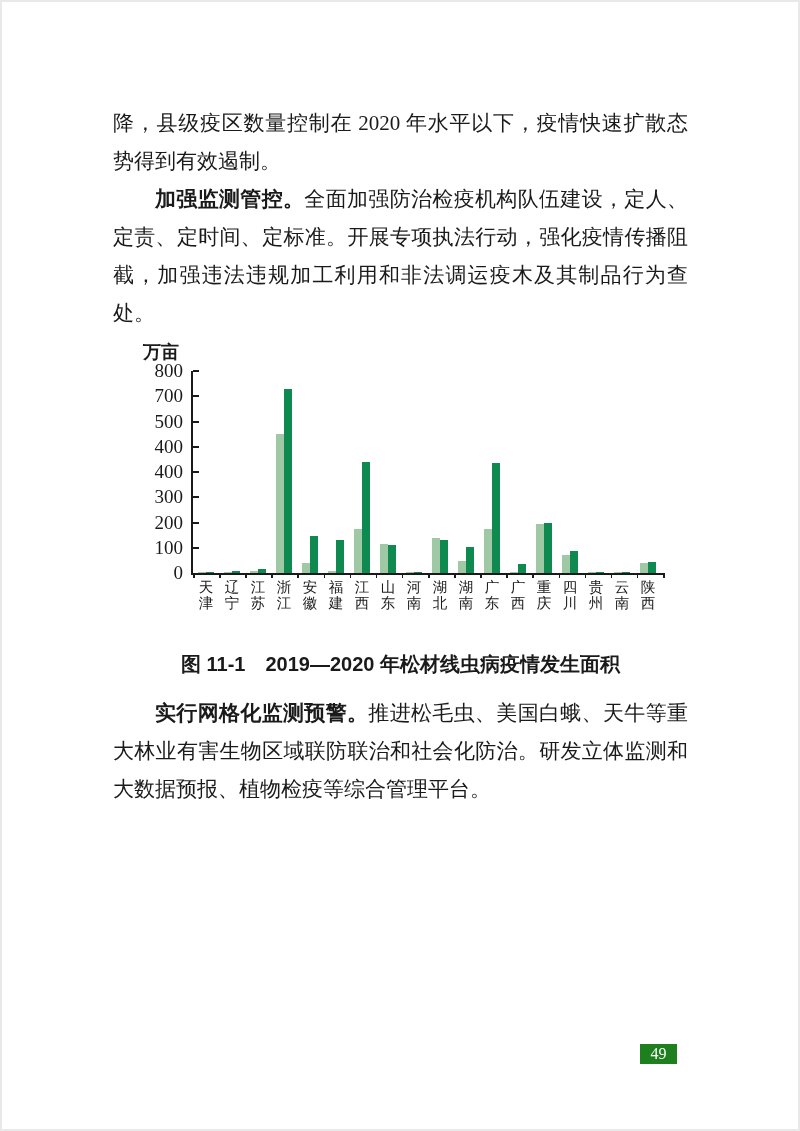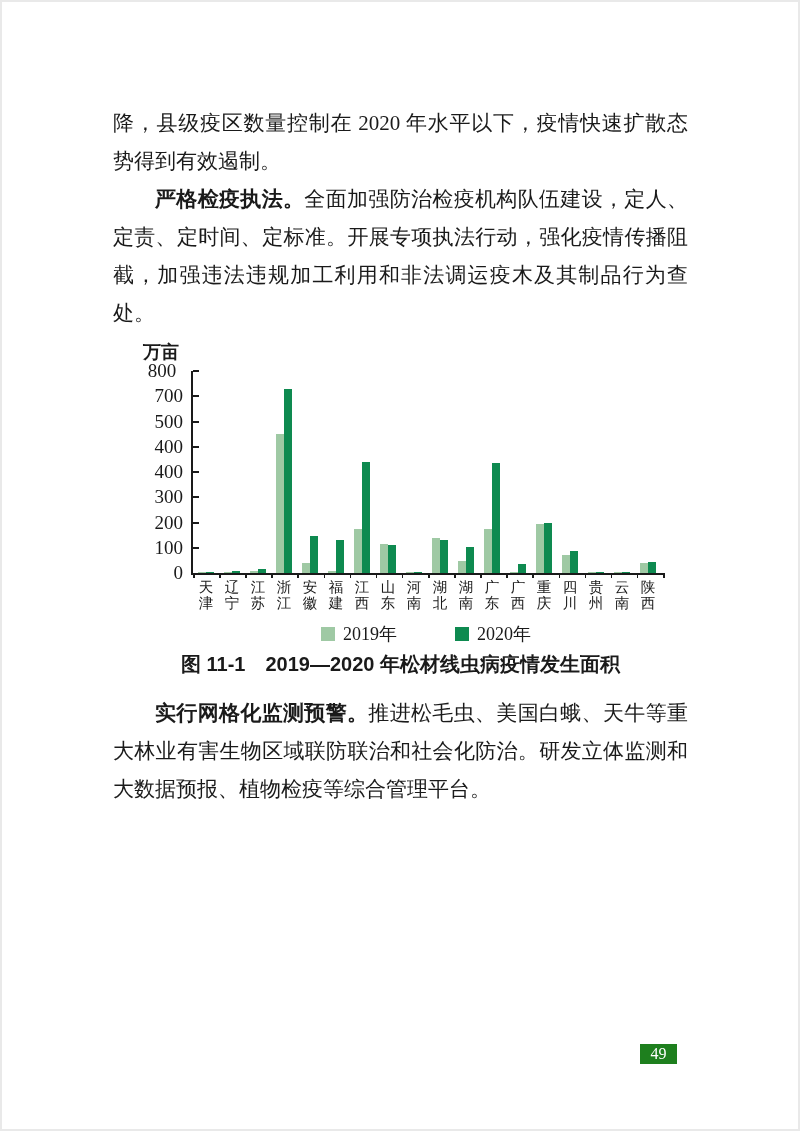--- a/index.html
+++ b/index.html
@@ -40,42 +40,42 @@
               color:#ffffff;font-size:16px;line-height:20px;text-align:center;}
 </style>
 </head>
 <body>
 
 <div class="content">
 
   <p class="para"><span>降，县级疫区数量控制在 2020 年水平以下，疫情快速扩散态势得到有效遏制。</span></p>
 
 
-  <p class="para indent"><span class="lead">严格检疫执法。</span><span>全面加强防治检疫机构队伍建设，定人、定责、定时间、定标准。开展专项执法行动，强化疫情传播阻截，加强违法违规加工利用和非法调运疫木及其制品行为查处。</span></p>
+  <p class="para indent"><span class="lead">加强监测管控。</span><span>全面加强防治检疫机构队伍建设，定人、定责、定时间、定标准。开展专项执法行动，强化疫情传播阻截，加强违法违规加工利用和非法调运疫木及其制品行为查处。</span></p>
 
   <div class="chart">
     <div class="chart-unit">万亩</div>
     <div class="plot"></div>
     <div>
         <div class="ylabel" style="top: 222px;">0</div>
         <div class="ylabel" style="top: 196.75px;">100</div>
         <div class="ytick" style="top: 206.75px;"></div>
         <div class="ylabel" style="top: 171.5px;">200</div>
         <div class="ytick" style="top: 181.5px;"></div>
         <div class="ylabel" style="top: 146.25px;">300</div>
         <div class="ytick" style="top: 156.25px;"></div>
         <div class="ylabel" style="top: 121px;">400</div>
         <div class="ytick" style="top: 131px;"></div>
         <div class="ylabel" style="top: 95.75px;">400</div>
         <div class="ytick" style="top: 105.75px;"></div>
         <div class="ylabel" style="top: 70.5px;">500</div>
         <div class="ytick" style="top: 80.5px;"></div>
         <div class="ylabel" style="top: 45.25px;">700</div>
         <div class="ytick" style="top: 55.25px;"></div>
-        <div class="ylabel" style="top: 20px; text-align: center;">800</div>
+        <div class="ylabel" style="top: 20px;">800</div>
         <div class="ytick" style="top: 30px;"></div>
         <div class="xtick" style="left: 52px;"></div>
         <div class="xtick" style="left: 78.1111px;"></div>
         <div class="xtick" style="left: 104.222px;"></div>
         <div class="xtick" style="left: 130.333px;"></div>
         <div class="xtick" style="left: 156.444px;"></div>
         <div class="xtick" style="left: 182.556px;"></div>
         <div class="xtick" style="left: 208.667px;"></div>
         <div class="xtick" style="left: 234.778px;"></div>
         <div class="xtick" style="left: 260.889px;"></div>
@@ -193,30 +193,20 @@
           <div class="xlabel">云
 南</div>
         </div>
         <div class="group">
           <div class="bar" title="陕西 2019年: 40" style="height: 10.1px; background: rgb(159, 201, 164);"></div>
           <div class="bar" title="陕西 2020年: 42" style="height: 10.605px; background: rgb(14, 138, 80);"></div>
           <div class="xlabel">陕
 西</div>
         </div>
       </div>
-    <div class="legend">
-        <div class="legend-item">
-          <span class="swatch" style="background: rgb(159, 201, 164);"></span>
-          <span>2019年</span>
-        </div>
-        <div class="legend-item">
-          <span class="swatch" style="background: rgb(14, 138, 80);"></span>
-          <span>2020年</span>
-        </div>
-      </div>
   </div>
 
   <p class="caption">图 11-1　2019—2020 年松材线虫病疫情发生面积</p>
 
 
   <p class="para indent after-heading"><span class="lead">实行网格化监测预警。</span><span>推进松毛虫、美国白蛾、天牛等重大林业有害生物区域联防联治和社会化防治。研发立体监测和大数据预报、植物检疫等综合管理平台。</span></p>
 
 </div>
 
 <div class="page-badge" style="background: rgb(30, 127, 30);">49</div>

